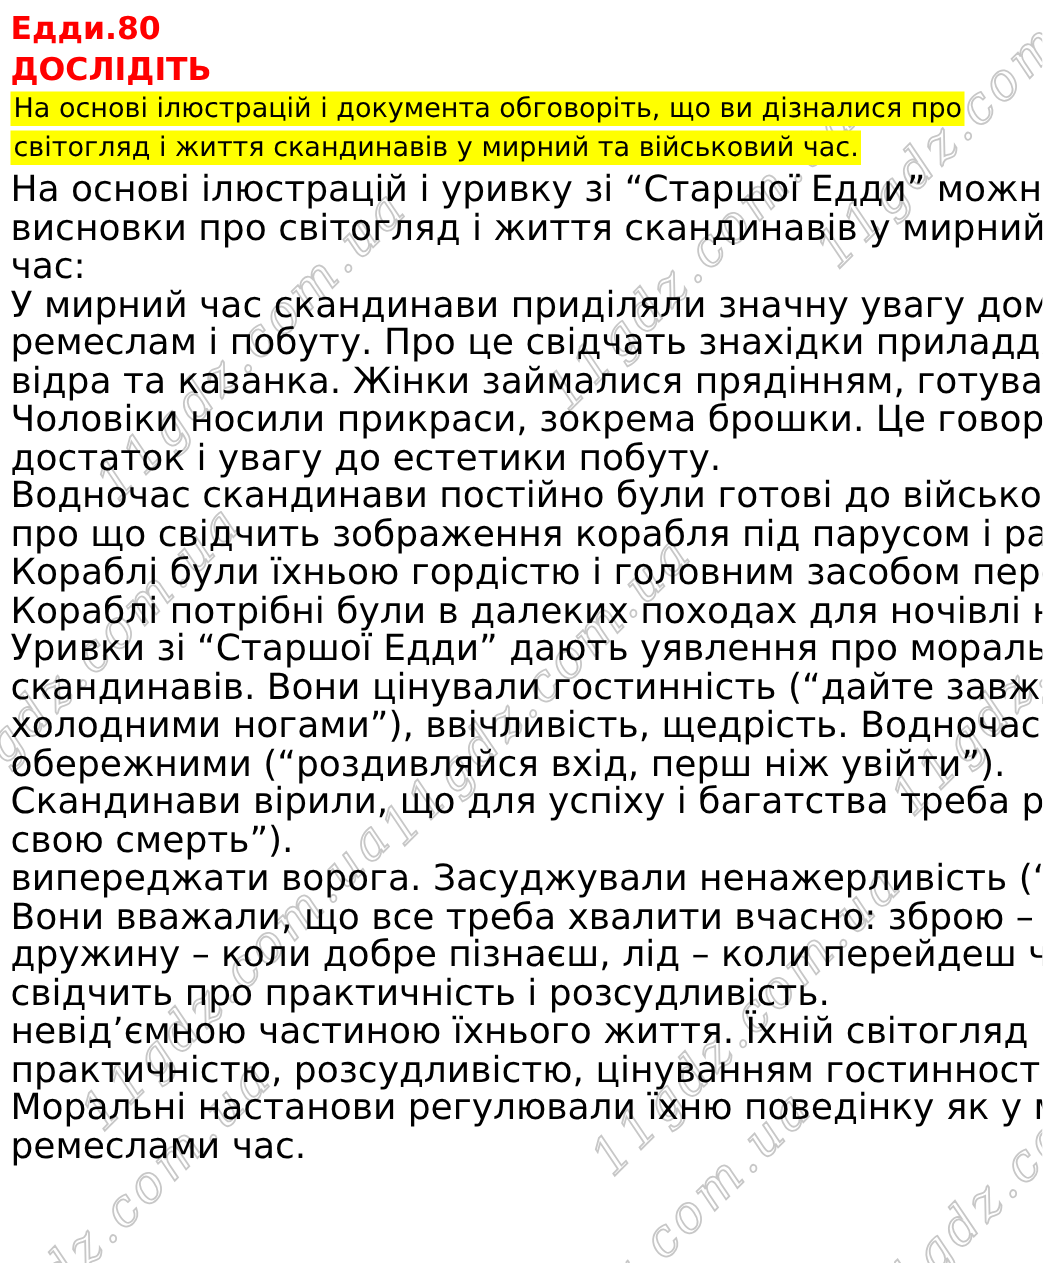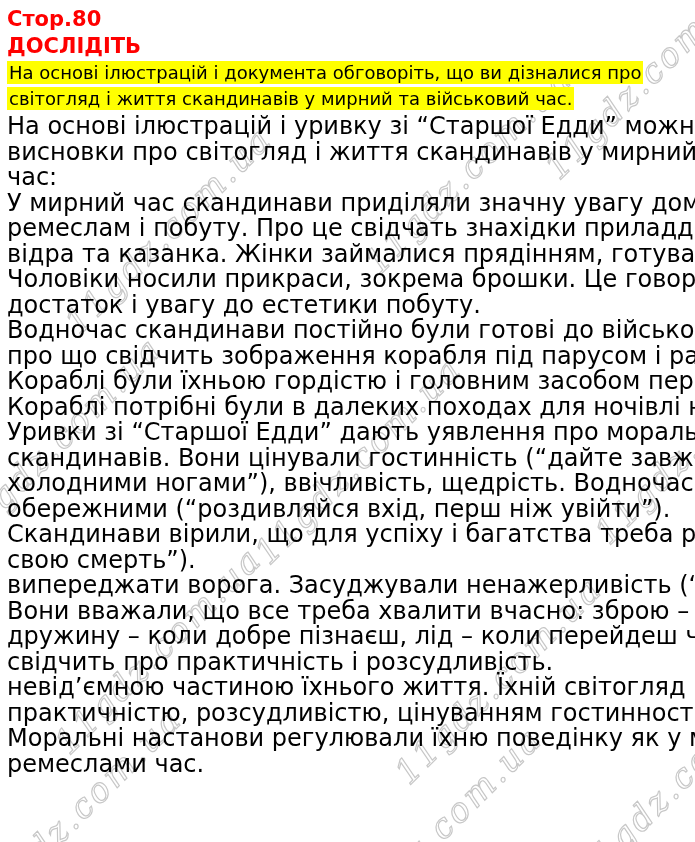--- a/index.html
+++ b/index.html
@@ -77,21 +77,21 @@
     <span class="wm" style="left:220px; top:440px;">11gdz.com.ua</span>
     <span class="wm" style="left:560px; top:420px;">11gdz.com.ua</span>
     <span class="wm" style="left:20px;  top:630px;">11gdz.com.ua</span>
     <span class="wm" style="left:360px; top:660px;">11gdz.com.ua</span>
     <span class="wm" style="left:540px; top:760px;">11gdz.com.ua</span>
     <span class="wm" style="left:-60px; top:790px;">11gdz.com.ua</span>
     <span class="wm" style="left:300px; top:810px;">11gdz.com.ua</span>
   </div>
 
   <div class="content">
-    <div class="page-ref">Стор.80</div>
+    <div class="page-ref">Едди.80</div>
 
     <div class="section-title">ДОСЛІДІТЬ</div>
 
     <div class="task">
       <div class="task-line">
         <span class="hl">На основі ілюстрацій і документа обговоріть, що ви дізналися про</span>
       </div>
       <div class="task-line">
         <span class="hl">світогляд і життя скандинавів у мирний та військовий час.</span>
       </div>

